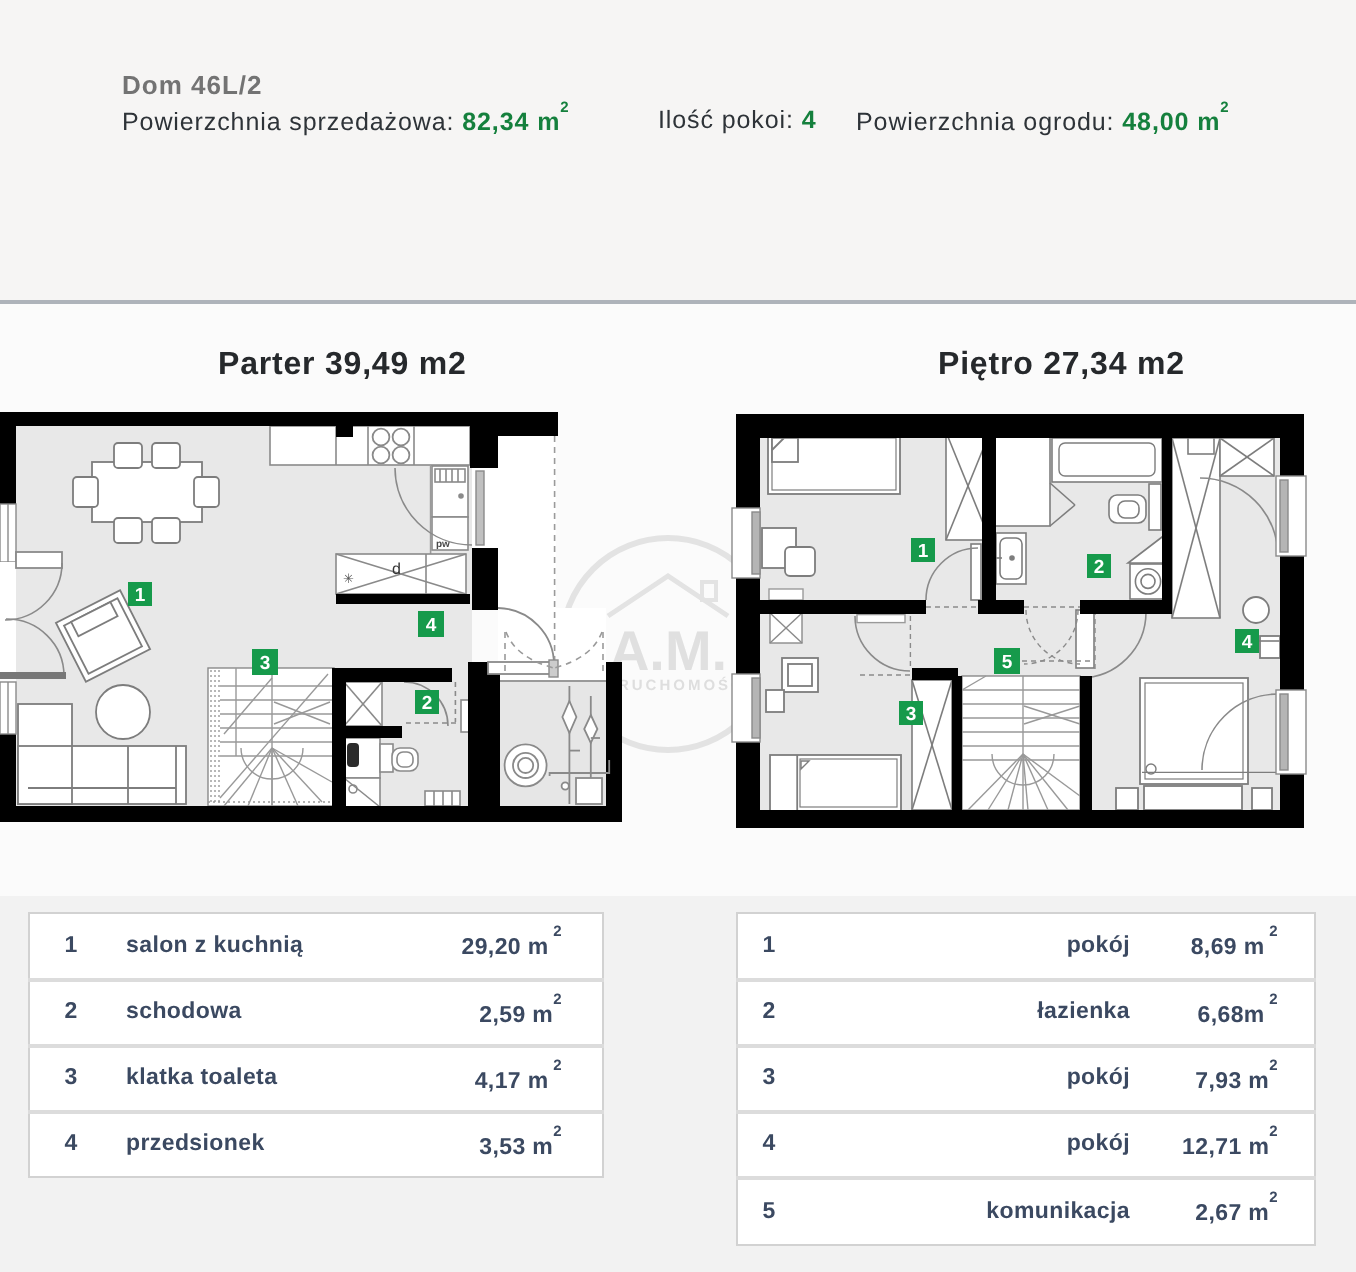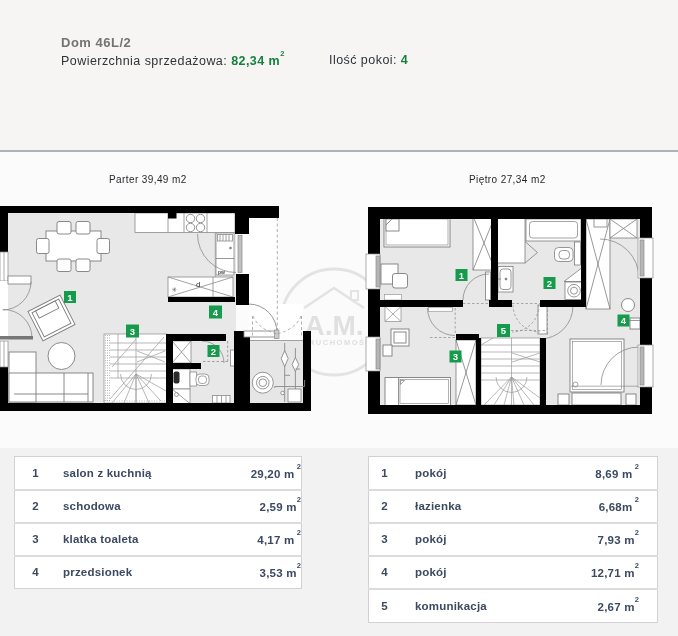--- a/index.html
+++ b/index.html
@@ -4,41 +4,41 @@
 <style>
   html,body{margin:0;padding:0;}
   body{width:678px;height:636px;position:relative;font-family:"Liberation Sans",sans-serif;background:#f2f2f2;overflow:hidden;}
   .band-top{position:absolute;left:0;top:0;width:678px;height:150px;background:#f6f5f4;}
   .band-mid{position:absolute;left:0;top:152px;width:678px;height:296px;background:#fbfbfb;}
   .divider{position:absolute;left:0;top:150px;width:678px;height:2px;background:#aeb3ba;}
   .hdr1{position:absolute;left:61px;top:35px;font-size:13px;font-weight:bold;color:#737373;letter-spacing:0.5px;}
   .hdr2{position:absolute;left:61px;top:53px;font-size:12.5px;color:#2e3338;white-space:nowrap;letter-spacing:0.45px;}
   .hdr2 b{color:#15803d;}
   sup.s{font-size:7.5px;position:relative;top:-4px;}
-  .ptitle{position:absolute;top:174px;font-size:10px;font-weight:normal;color:#26292c;letter-spacing:0.4px;}
+  .ptitle{position:absolute;top:174px;font-size:16px;font-weight:bold;color:#26292c;letter-spacing:0.4px;}
   .svgwrap{position:absolute;left:0;top:0;}
   table.rt{position:absolute;border-collapse:collapse;table-layout:fixed;background:#fff;border:1px solid #d2d2d2;color:#3b4961;font-size:11.5px;font-weight:bold;letter-spacing:0.2px;}
   table.rt td{border-top:2px solid #dcdcdc;padding:0;}
   table.rt tr:first-child td{border-top:none;}
   table.rt td.c1{width:41px;text-align:center;}
   table.rt td.c2{width:150px;padding-left:7px;}
-  table.rt td.c3{text-align:right;padding-right:0;}
+  table.rt td.c3{text-align:right;padding-right:20px;}
   table.t2 td.c1{width:31px;}
-  table.t2 td.c2{padding-left:15px;}
+  table.t2 td.c2{padding-left:15px;text-align:right;}
   table.t2 td.c3{padding-right:18px;}
 </style>
 </head>
 <body>
 
 <div class="band-top"></div>
 <div class="band-mid"></div>
 
 <div class="hdr1">Dom 46L/2</div>
 
-<div class="hdr2">Powierzchnia sprzedażowa:&nbsp;<b>82,34 m<sup class="s">2</sup></b><span style="position:absolute;left:268px">Ilość pokoi:&nbsp;<b>4</b></span></div>
+<div class="hdr2">Powierzchnia sprzedażowa:&nbsp;<b>82,34 m<sup class="s">2</sup></b><span style="position:absolute;left:268px">Ilość pokoi:&nbsp;<b>4</b></span><span style="position:absolute;left:367px">Powierzchnia ogrodu:&nbsp;<b>48,00 m<sup class="s">2</sup></b></span></div>
 
 <div class="divider"></div>
 
 <div class="ptitle" style="left:109px;">Parter 39,49 m2</div>
 
 <div class="ptitle" style="left:469px;">Piętro 27,34 m2</div>
 
 <svg class="svgwrap" width="678" height="636" viewBox="0 0 678 636">
 
 <g stroke="#e3e3e3" fill="none">

